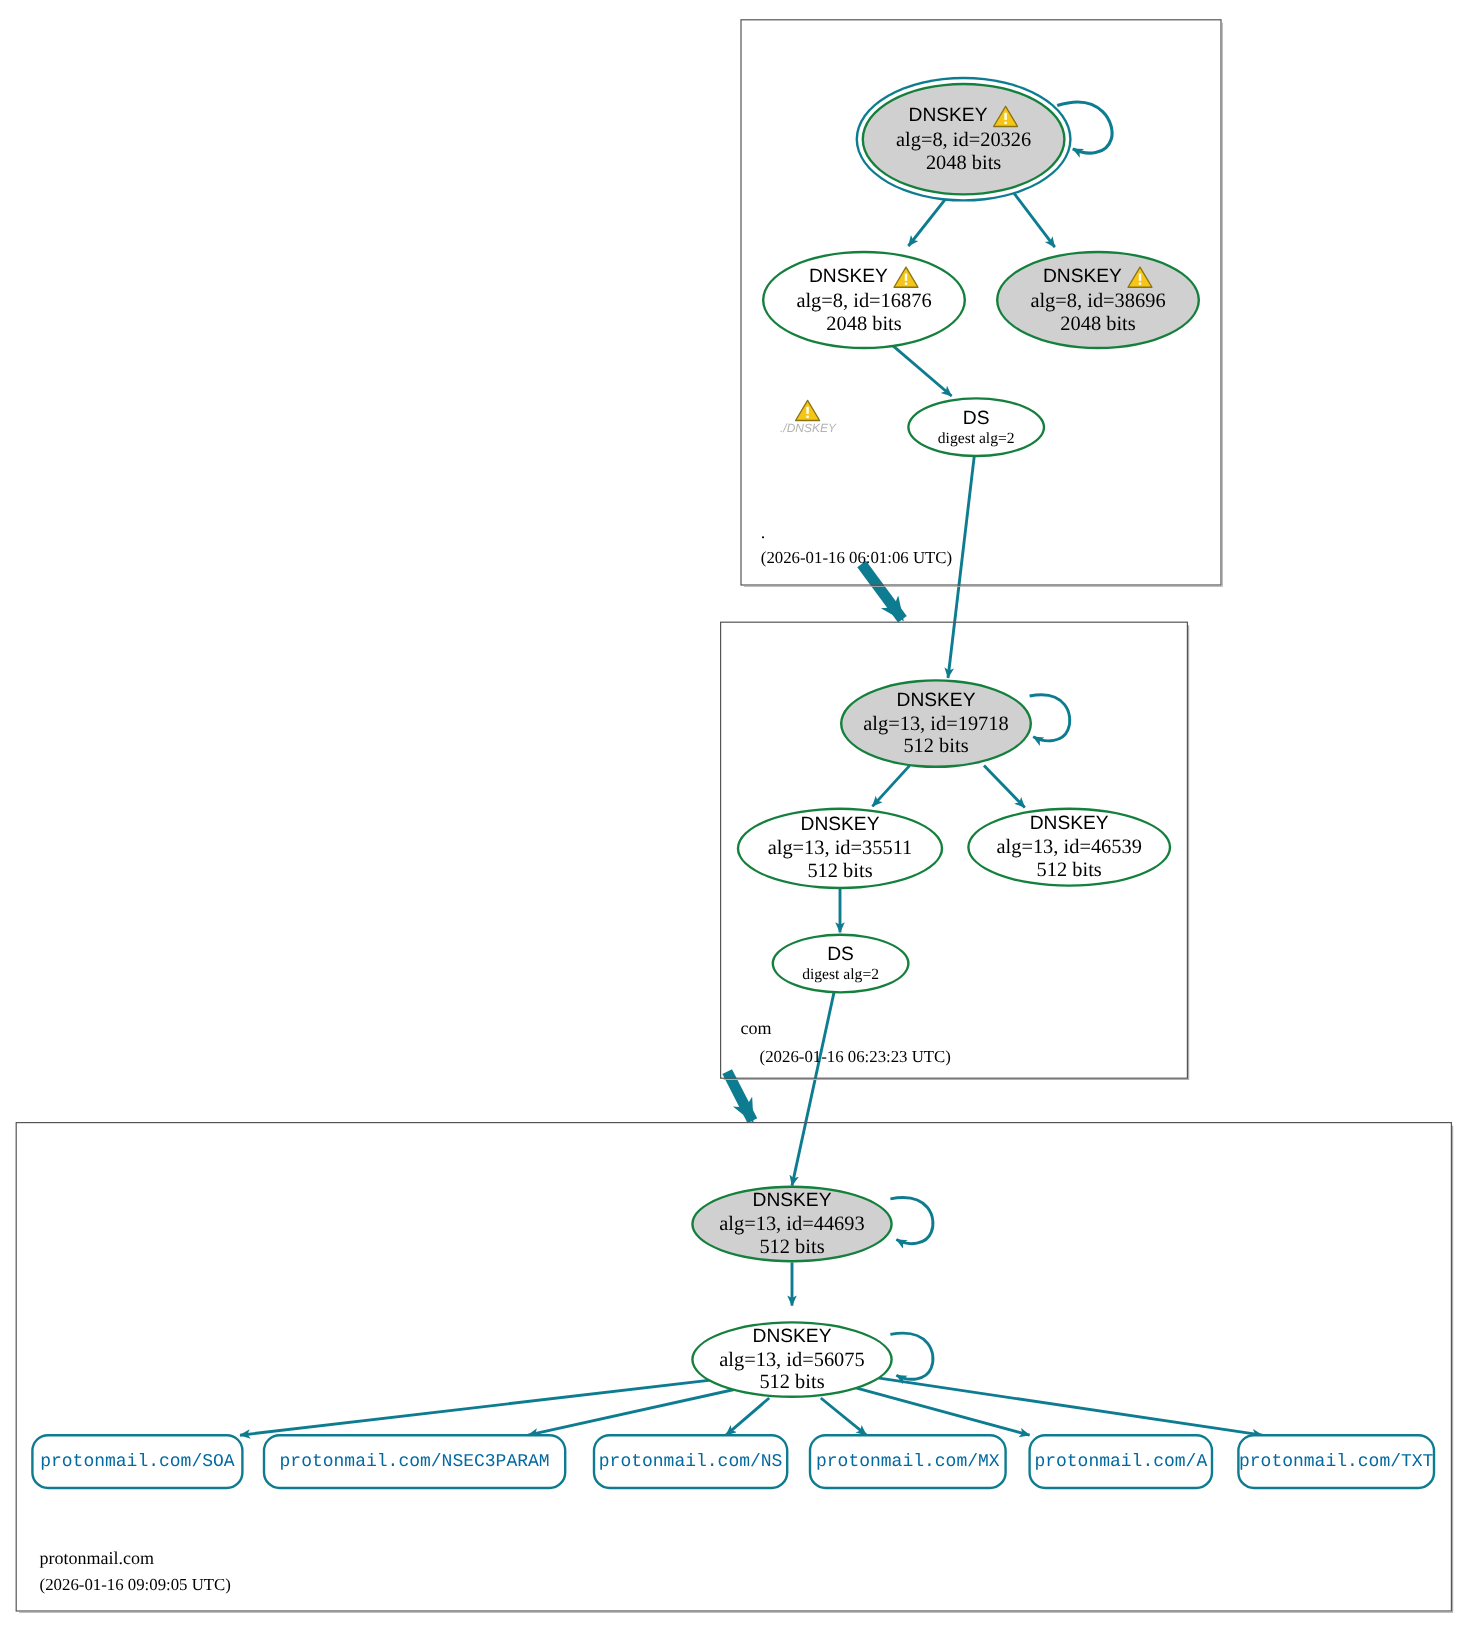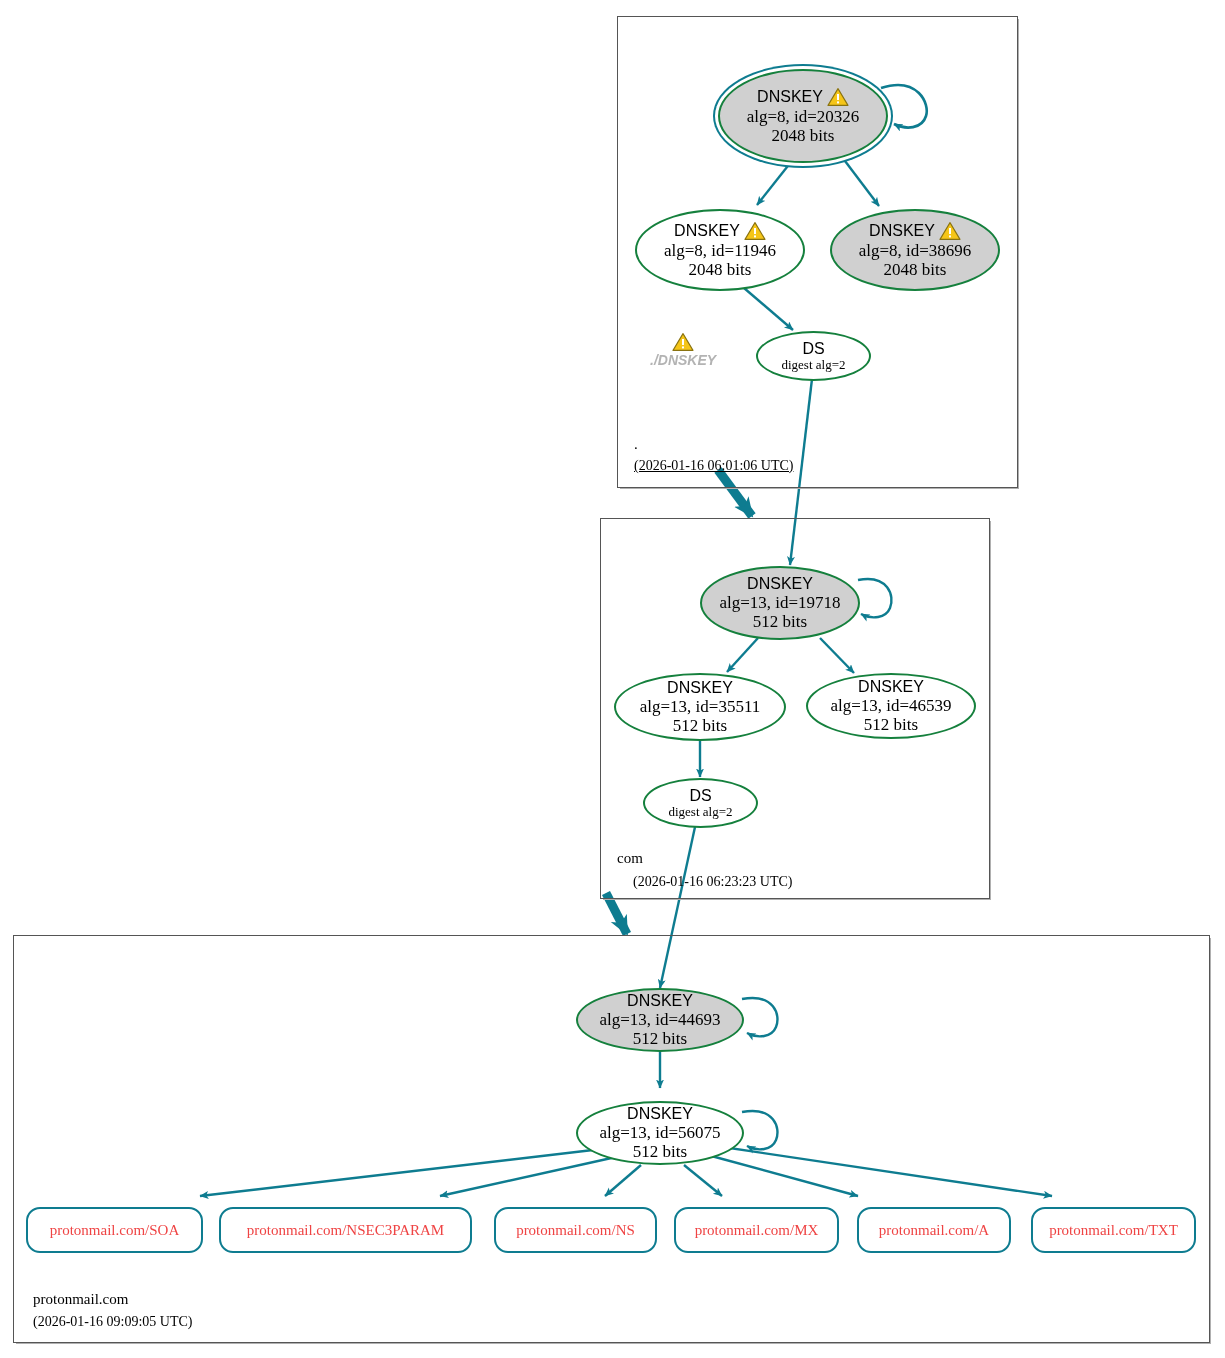--- a/index.html
+++ b/index.html
@@ -81,25 +81,24 @@
   
   .rrset {
     position: absolute;
     box-sizing: border-box;
     border: 2px solid #0e7c90;
     border-radius: 14px;
     background: #ffffff;
     display: flex;
     align-items: center;
     justify-content: center;
-    font-family: Liberation Serif, serif;
+    font-family: Liberation Mono, monospace;
     font-size: 15px;
-    color: #ef4444;
-    white-space: nowrap;
-    margin-top: 12px;
+    color: #0369a1;
+    white-space: nowrap;
   }
 
   
   .warn {
     display: inline-block;
     width: 17px;
     height: 15px;
     vertical-align: middle;
     flex: 0 0 auto;
   }
@@ -109,24 +108,23 @@
   .warn-label {
     position: absolute;
     display: flex;
     flex-direction: column;
     align-items: center;
     gap: 0px;
   }
   .warn-label .txt {
     font-family: "Liberation Sans", "DejaVu Sans", sans-serif;
     font-style: italic;
-    font-size: 14px;
+    font-size: 10px;
     color: #b3b3b3;
     white-space: nowrap;
-    font-weight: bold;
   }
 </style>
 </head>
 <body>
 
 <div id="stage">
 
   <svg id="edges" viewBox="0 0 1225 1358">
     <defs>
       <marker id="ah" markerWidth="11" markerHeight="11" refX="8.5" refY="4" orient="auto" markerUnits="userSpaceOnUse">
@@ -212,21 +210,21 @@
     <g>
       <path d="M704,1154 L858,1196" fill="none" stroke="#0e7c90" stroke-width="2.4" marker-end="url(#ah)"></path>
     </g>
     <g>
       <path d="M716,1146 L1052,1196" fill="none" stroke="#0e7c90" stroke-width="2.4" marker-end="url(#ah)"></path>
     </g>
   </svg>
 
   <div class="zone-box" style="left:617px; top:16px; width:401px; height:472px;"></div>
   <div class="zone-label zone-name" style="left:634px; top:436px;">.</div>
-  <div class="zone-label zone-time" style="left:634px; top:458px;text-decoration:underline;">(2026-01-16 06:01:06 UTC)</div>
+  <div class="zone-label zone-time" style="left:634px; top:458px;">(2026-01-16 06:01:06 UTC)</div>
 
   <div class="node shaded sep" style="left:718px; top:69px; width:170px; height:94px;">
     <div class="t1">
       <span>DNSKEY</span>
       <svg class="warn big" viewBox="0 0 22 20">
         <path d="M11 1.6 L21 18.4 L1 18.4 Z" fill="#f5c518" stroke="#8a7310" stroke-width="1.1" stroke-linejoin="round"></path>
         <rect x="10" y="7" width="2" height="6" fill="#ffffff"></rect>
         <rect x="10" y="14.4" width="2" height="2" fill="#ffffff"></rect>
       </svg>
     </div>
@@ -236,21 +234,21 @@
 
   <div class="node" style="left:635px; top:209px; width:170px; height:82px;">
     <div class="t1">
       <span>DNSKEY</span>
       <svg class="warn big" viewBox="0 0 22 20">
         <path d="M11 1.6 L21 18.4 L1 18.4 Z" fill="#f5c518" stroke="#8a7310" stroke-width="1.1" stroke-linejoin="round"></path>
         <rect x="10" y="7" width="2" height="6" fill="#ffffff"></rect>
         <rect x="10" y="14.4" width="2" height="2" fill="#ffffff"></rect>
       </svg>
     </div>
-    <div class="t2">alg=8, id=11946</div>
+    <div class="t2">alg=8, id=16876</div>
     <div class="t3">2048 bits</div>
   </div>
 
   <div class="node shaded" style="left:830px; top:209px; width:170px; height:82px;">
     <div class="t1">
       <span>DNSKEY</span>
       <svg class="warn big" viewBox="0 0 22 20">
         <path d="M11 1.6 L21 18.4 L1 18.4 Z" fill="#f5c518" stroke="#8a7310" stroke-width="1.1" stroke-linejoin="round"></path>
         <rect x="10" y="7" width="2" height="6" fill="#ffffff"></rect>
         <rect x="10" y="14.4" width="2" height="2" fill="#ffffff"></rect>

